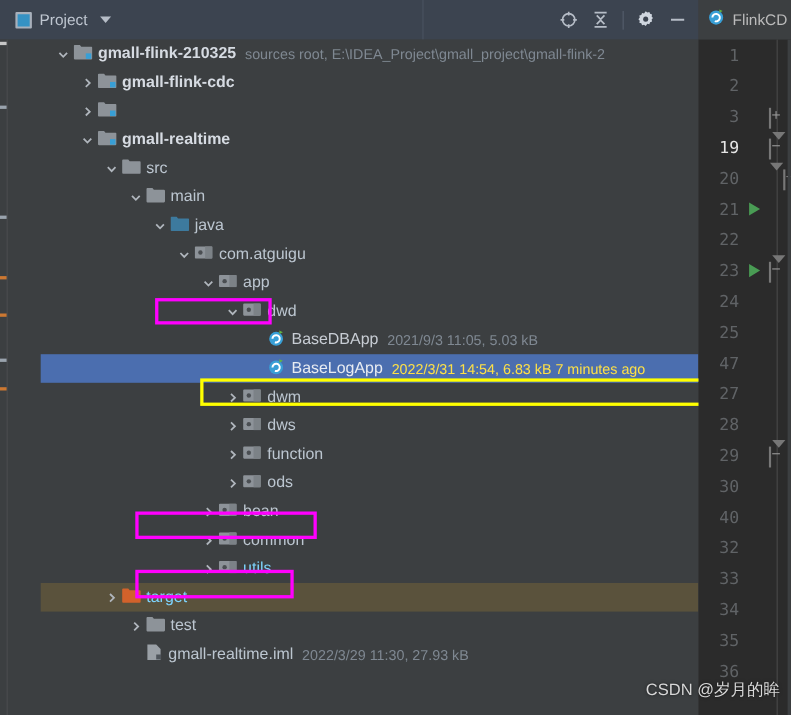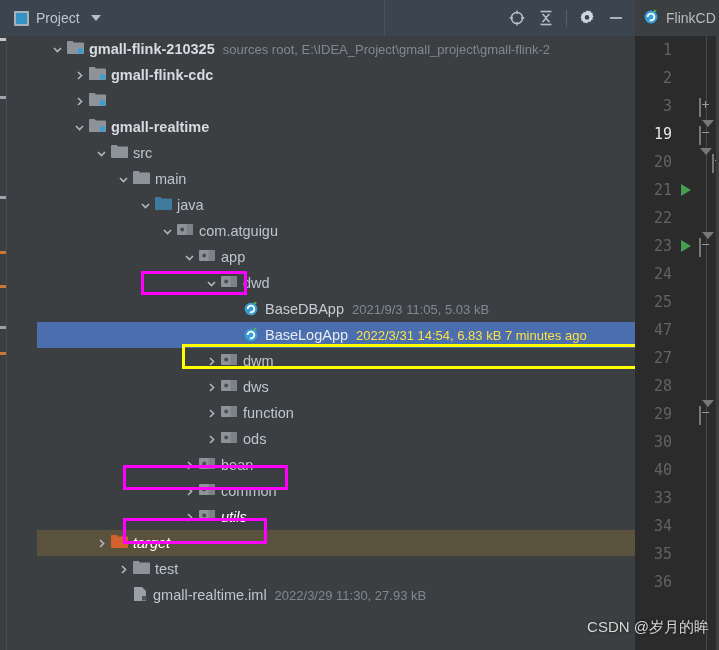--- a/index.html
+++ b/index.html
@@ -109,21 +109,21 @@
     position: relative;
     margin-right: 3px;
   }
   .arrow.none { visibility: hidden; }
   .arrow svg { display:block; }
 
   .ico { flex: 0 0 auto; margin-right: 5px; display: block; }
 
   .name { color: #bcc6d0; }
   .name.bold { font-weight: bold; color: #d6dbe2; }
-  .name.orange { color: #ffffff; font-style: italic; }
+  .name.orange { color: #7dd3fc; }
   .name.white { color: #c8cdd4; }
   .meta {
     color: #7f8892; font-size: 13px; margin-left: 8px;
   }
   .row.selected .meta { color: #fde047; }
   .row.selected .name { color: #e8ecf2; }
 
   
   .hlbox {
     position: absolute;
@@ -609,20 +609,23 @@
           <span class="lineno">29</span>
           <span class="foldmark" style="top: 7px;"><span class="fold-sq"></span><span class="fold-arrow"></span></span>
         </div>
         <div class="gutter-row">
           <span class="lineno">30</span>
         </div>
         <div class="gutter-row">
           <span class="lineno">40</span>
         </div>
         <div class="gutter-row">
+          <span class="lineno">32</span>
+        </div>
+        <div class="gutter-row">
           <span class="lineno">33</span>
         </div>
         <div class="gutter-row">
           <span class="lineno">34</span>
         </div>
         <div class="gutter-row">
           <span class="lineno">35</span>
         </div>
         <div class="gutter-row">
           <span class="lineno">36</span>

